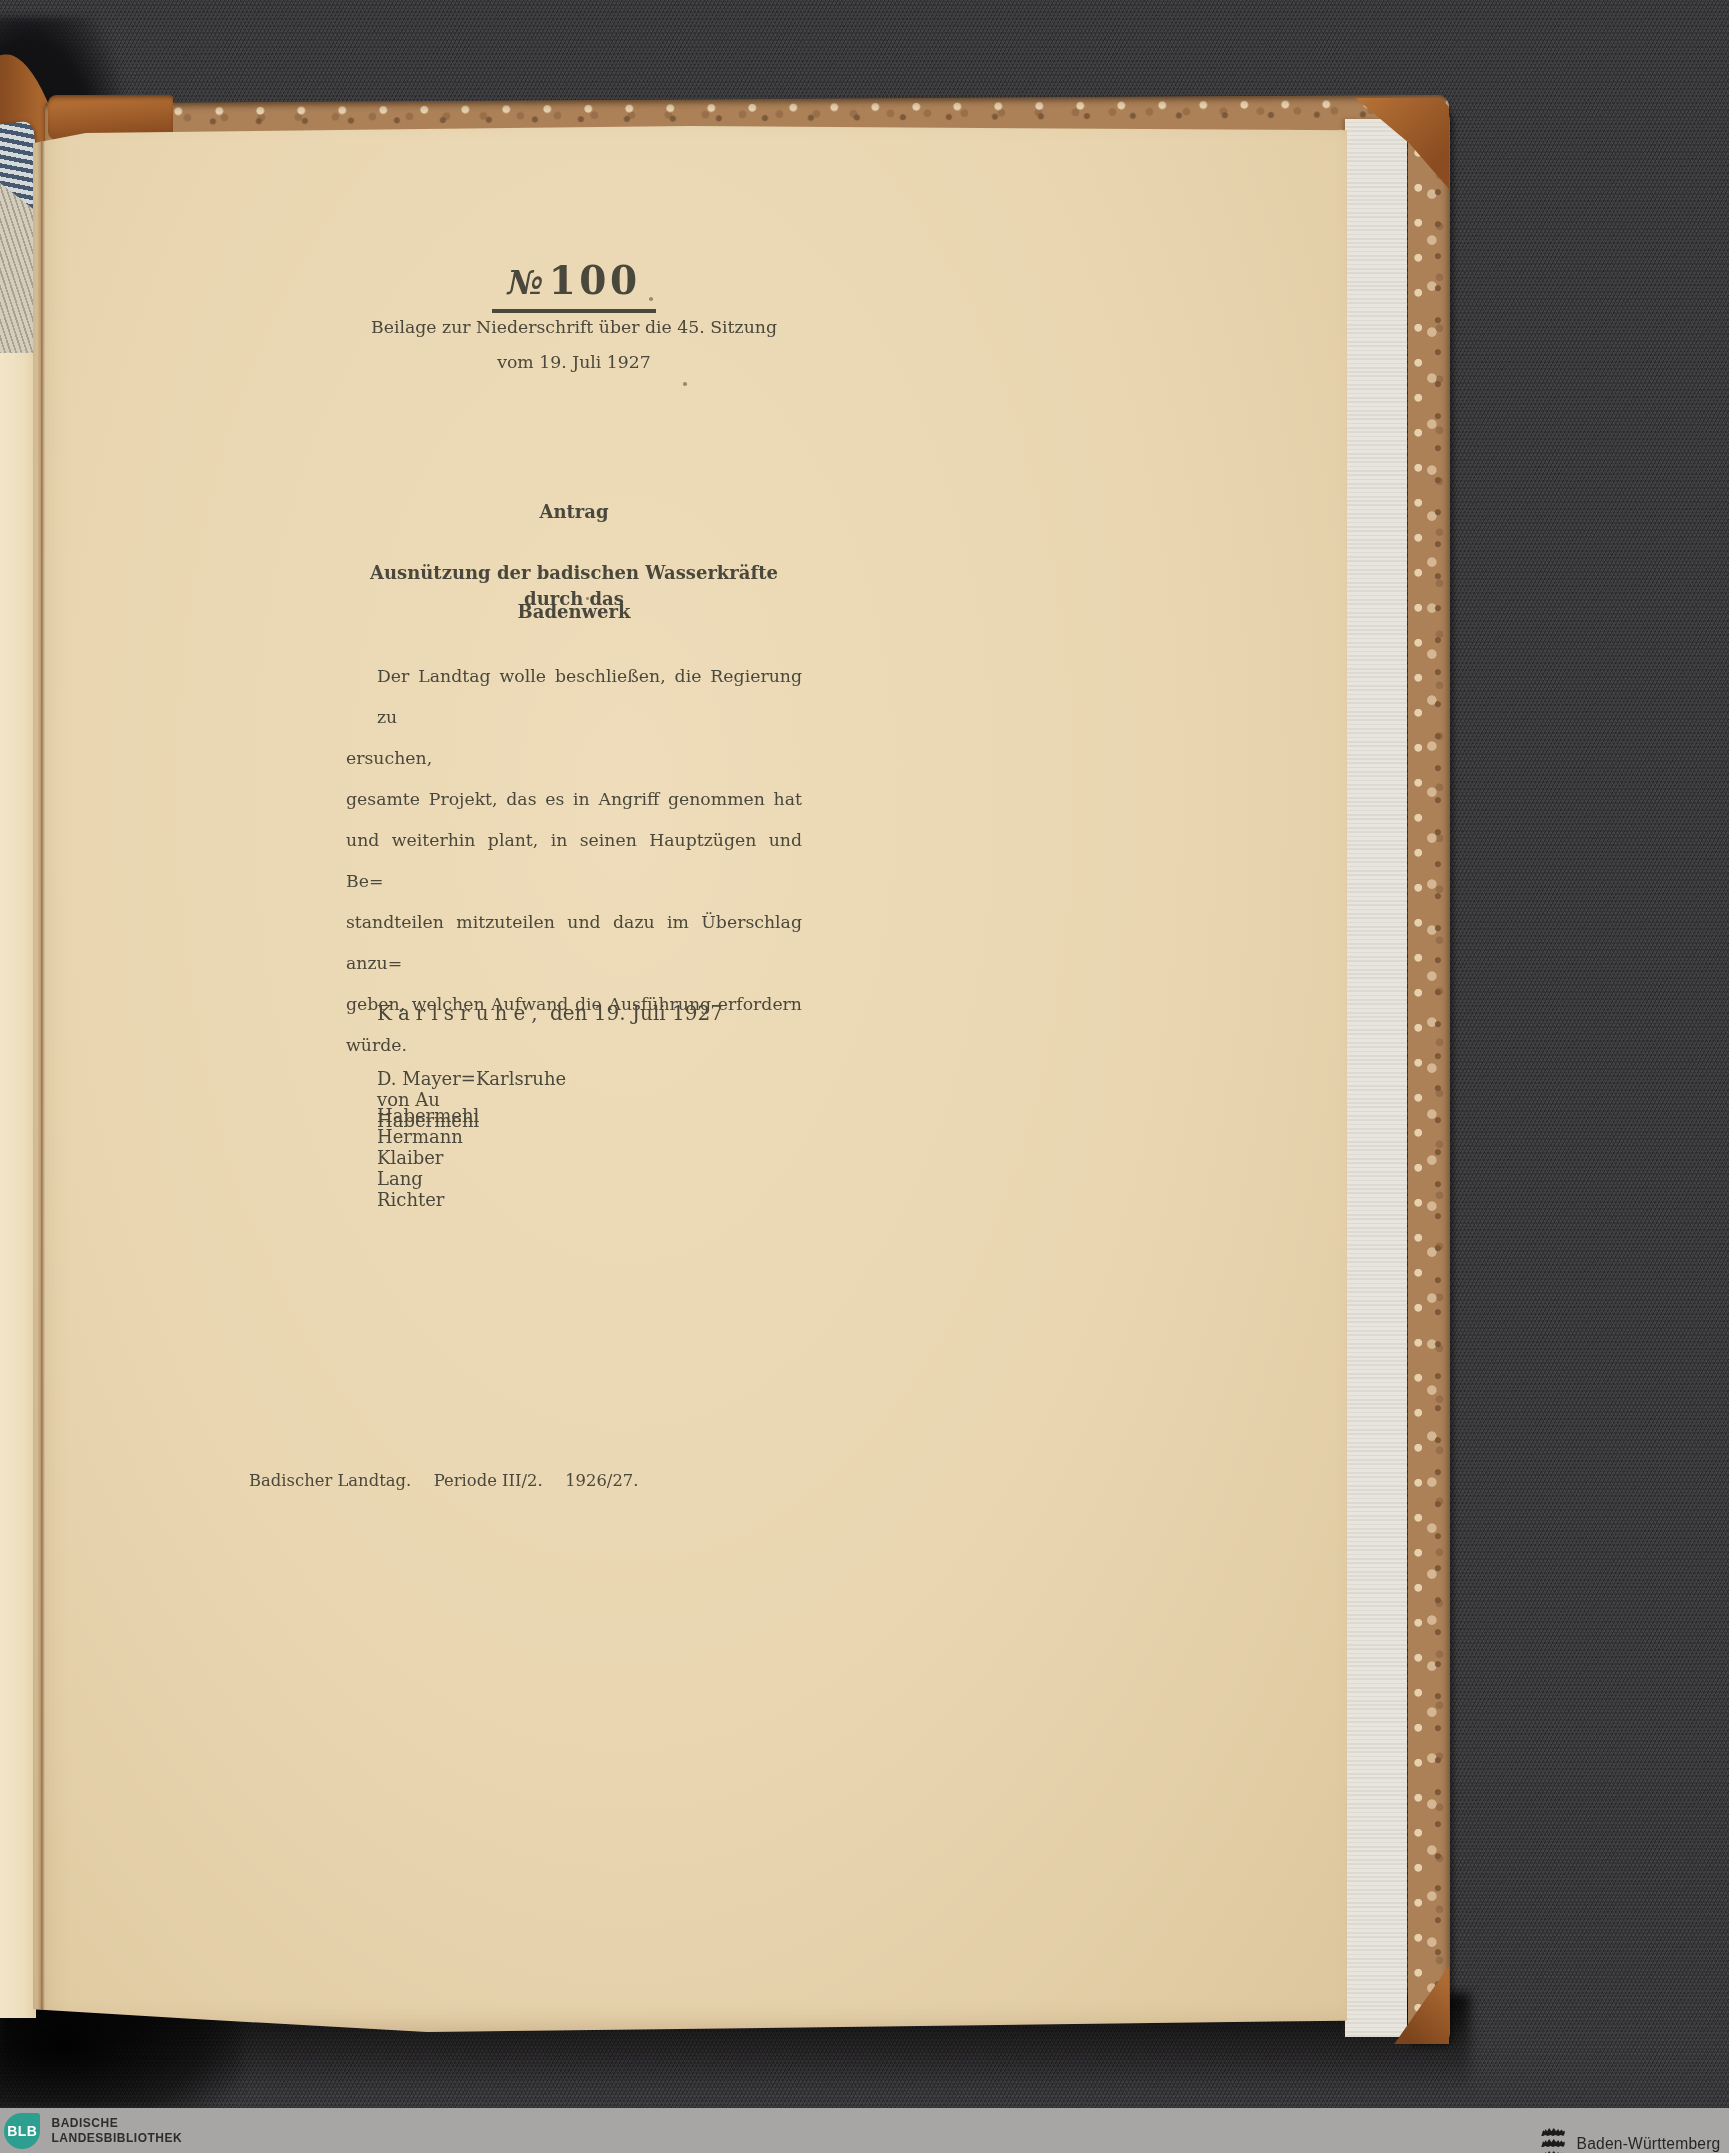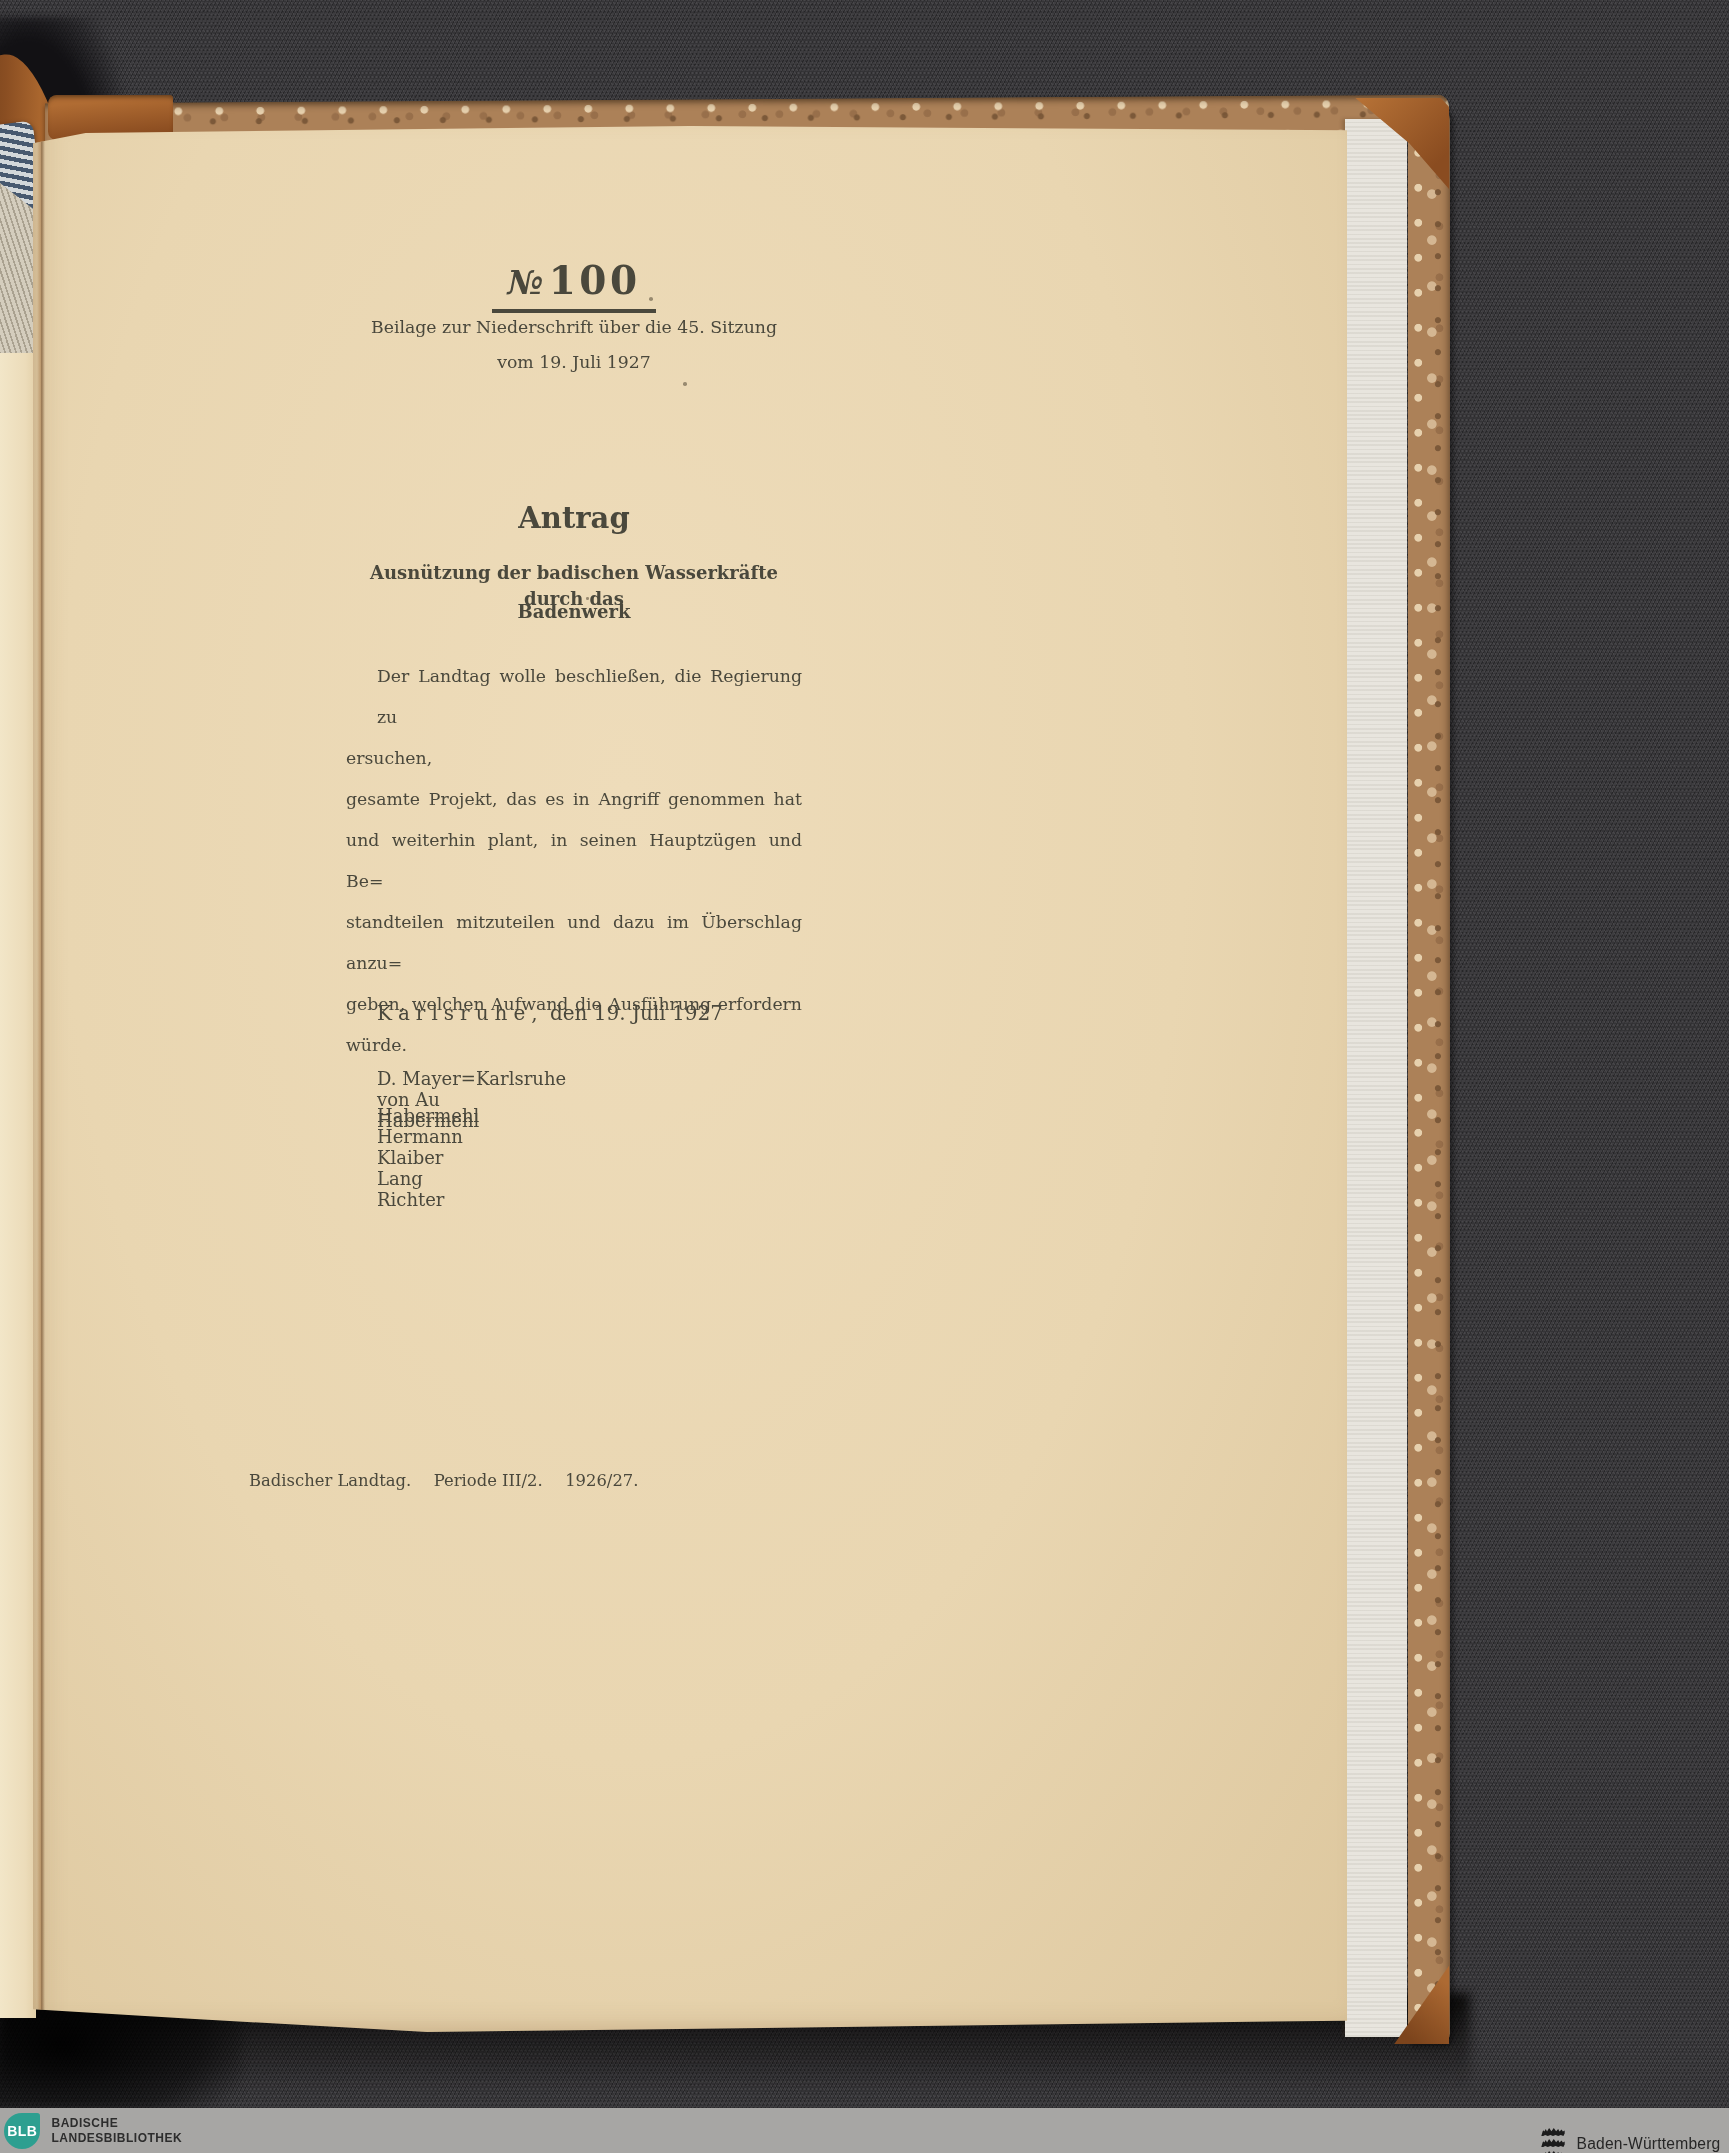--- a/index.html
+++ b/index.html
@@ -137,21 +137,21 @@
   .center{text-align:center;}
   .doc-number{top:0;}
   .doc-number .underlined{
     display:inline-block;border-bottom:4.3px solid #4a483c;padding:0 15.6px 6px;
     white-space:nowrap;
   }
   .doc-number .no-sign{font-style:italic;font-weight:bold;font-size:33px;letter-spacing:0.9px;}
   .doc-number .no-value{font-weight:bold;font-size:39px;letter-spacing:3.5px;}
   .subtitle1{top:57px;font-size:17.3px;line-height:26px;}
   .subtitle2{top:92px;font-size:17.3px;line-height:26px;}
-  .antrag{top:244px;font-size:29px;font-weight:bold;}
+  .antrag{top:244px;font-size:18px;font-weight:bold;}
   .subject1{top:303px;font-size:18px;font-weight:bold;line-height:26px;}
   .subject2{top:342px;font-size:18px;font-weight:bold;line-height:26px;}
   .body-text{top:399px;font-size:17.3px;line-height:41px;}
   .bl{text-align:justify;text-align-last:justify;}
   .bl.indent{padding-left:31px;}
   .bl.short{text-align:left;text-align-last:left;}
   .date-line{top:744px;font-size:20px;padding-left:31px;}
   .date-city{letter-spacing:6px;}
   .sig{display:flex;justify-content:space-between;width:374px;margin-left:31px;font-size:18px;flex-direction:column;}
   .sig1{top:811px;}

